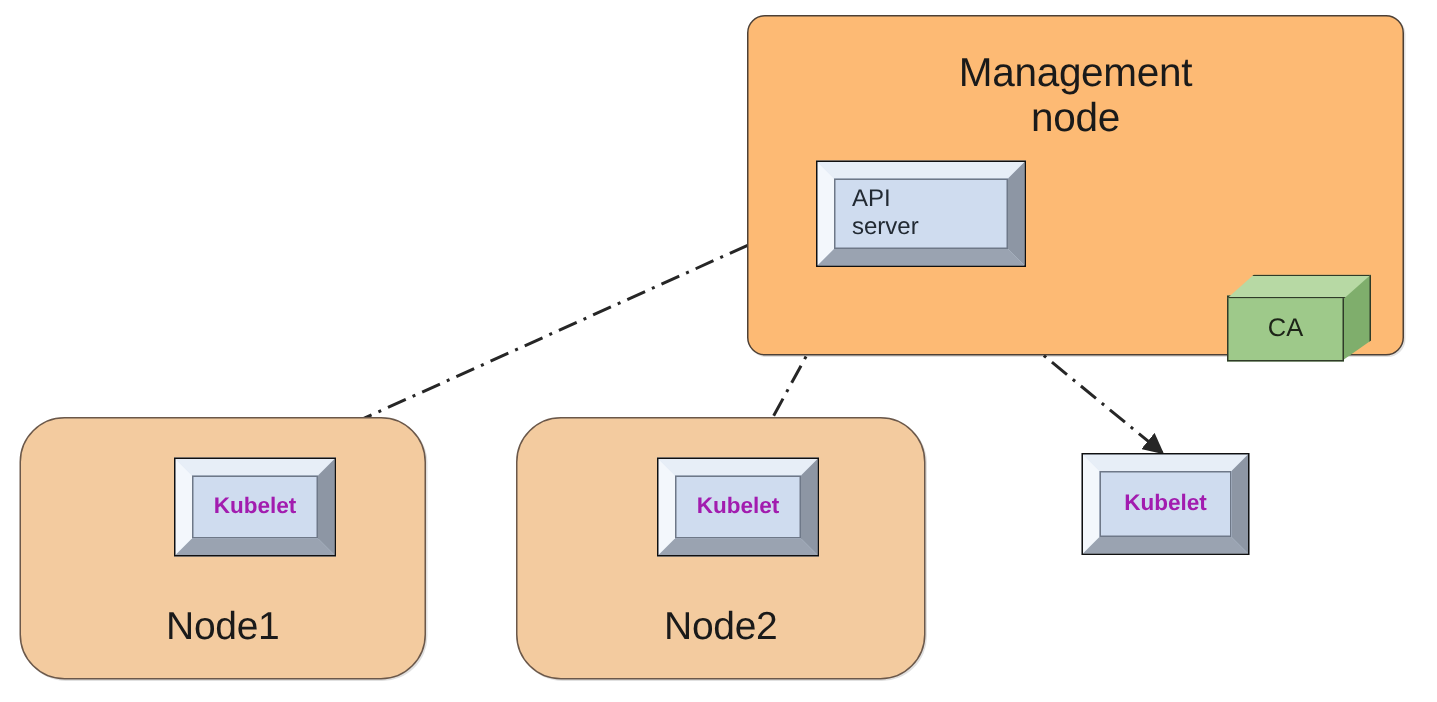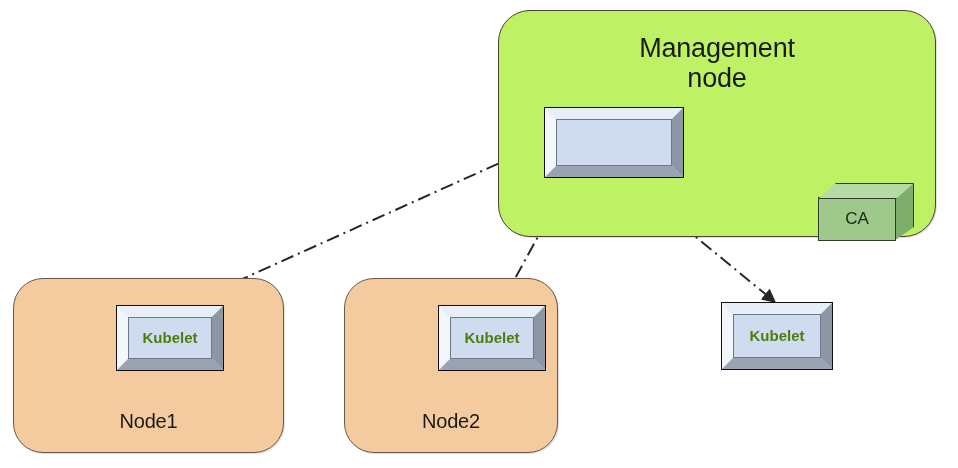--- a/index.html
+++ b/index.html
@@ -23,23 +23,23 @@
     top: 0;
     width: 958px;
     height: 468px;
     pointer-events: none;
   }
 
   
   .group-box {
     position: absolute;
     box-sizing: border-box;
-    background: #bef264;
+    background: #fdba74;
     border: 1.6px solid #4d4036;
-    border-radius: 32px;
+    border-radius: 12px;
     box-shadow: 1px 1px 0 rgba(0,0,0,0.12);
   }
   .group-box.node {
     background: #f3cb9f;
     border-color: #6b584a;
     border-radius: 30px;
   }
   .group-title {
     position: absolute;
     left: 0;
@@ -50,21 +50,21 @@
     line-height: 1.12;
     white-space: pre-line;
   }
   .group-title.mgmt {
     top: 22px;
     font-size: 27px;
     letter-spacing: -0.2px;
   }
   .group-title.node-label {
     bottom: 20px;
-    font-size: 20px;
+    font-size: 26px;
     letter-spacing: -0.2px;
   }
 
   
   .bevel-box {
     position: absolute;
     box-sizing: border-box;
     border: 1.6px solid #101010;
     background: #cfdaea;
     padding: 6px;
@@ -116,21 +116,21 @@
   }
   .bev-text.api {
     padding-left: 12px;
     font-size: 16px;
     align-items: center;
   }
   .bev-text.kubelet {
     justify-content: center;
     font-size: 15px;
     font-weight: 700;
-    color: #4d7c0f;
+    color: #a21caf;
   }
 
   
   .cuboid {
     position: absolute;
     margin-top: 17px;
   }
   .cuboid .cu-front {
     position: absolute;
     left: 0;
@@ -210,20 +210,22 @@
     <div class="group-title mgmt">Management
 node</div>
   </div>
 
   <div class="bevel-box" style="left:544px; top:107px; width:140px; height:71px;">
     <div class="bev-t"></div>
     <div class="bev-l"></div>
     <div class="bev-r"></div>
     <div class="bev-b"></div>
     <div class="bev-face"></div>
+    <div class="bev-text api">API
+server</div>
   </div>
 
   <div class="cuboid" style="left:818px; top:166px; width:96px; height:60px;">
     <div class="cu-side"></div>
     <div class="cu-front"></div>
     <div class="cu-top"></div>
     <div class="cu-label">CA</div>
   </div>
 
   <div class="group-box node" style="left:13px; top:278px; width:271px; height:175px;">
@@ -231,21 +233,21 @@
   </div>
   <div class="bevel-box" style="left:116px; top:305px; width:108px; height:66px;">
     <div class="bev-t"></div>
     <div class="bev-l"></div>
     <div class="bev-r"></div>
     <div class="bev-b"></div>
     <div class="bev-face"></div>
     <div class="bev-text kubelet">Kubelet</div>
   </div>
 
-  <div class="group-box node" style="left:344px; top:278px; width:214px; height:175px;">
+  <div class="group-box node" style="left:344px; top:278px; width:273px; height:175px;">
     <div class="group-title node-label">Node2</div>
   </div>
   <div class="bevel-box" style="left:438px; top:305px; width:108px; height:66px;">
     <div class="bev-t"></div>
     <div class="bev-l"></div>
     <div class="bev-r"></div>
     <div class="bev-b"></div>
     <div class="bev-face"></div>
     <div class="bev-text kubelet">Kubelet</div>
   </div>

